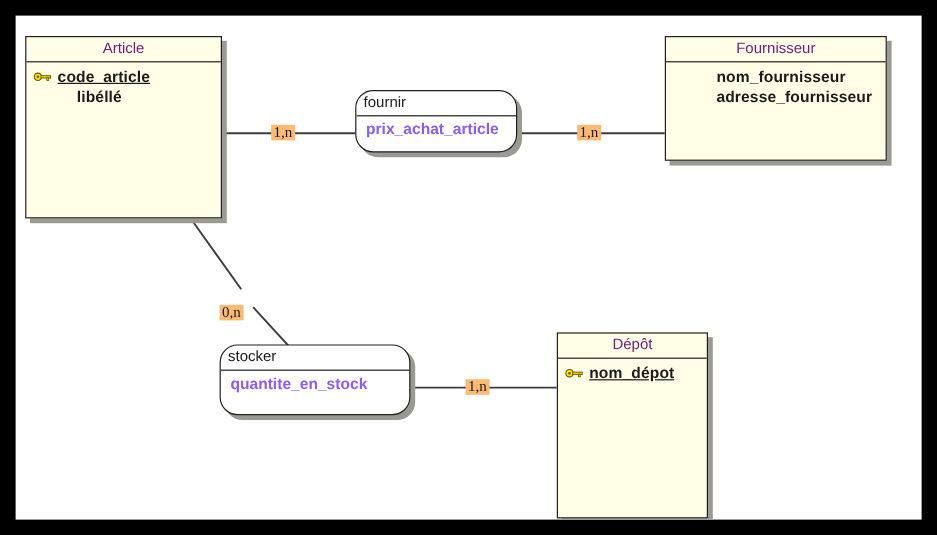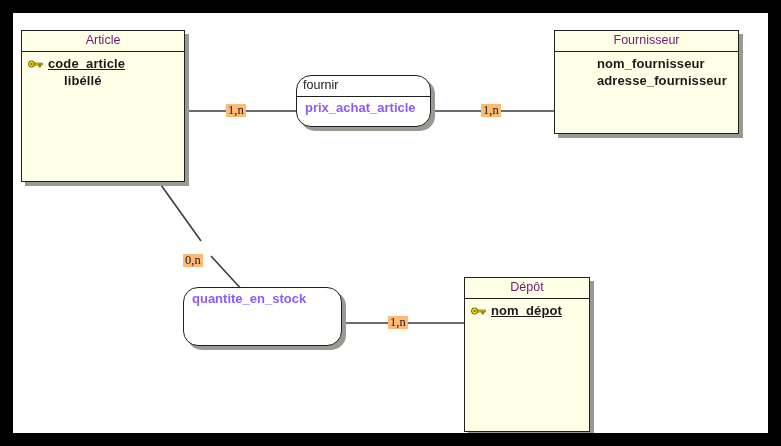--- a/index.html
+++ b/index.html
@@ -185,20 +185,21 @@
         </div>
       </div>
     </div>
 
     <div class="relation" style="left:283px; top:62px; width:135px; height:52px;">
       <div class="relation-title">fournir</div>
       <div class="relation-body">prix_achat_article</div>
     </div>
 
     <div class="relation" style="left:170px; top:274px; width:159px; height:59px;">
+      <div class="relation-title">stocker</div>
       <div class="relation-body">quantite_en_stock</div>
     </div>
 
     <div class="card" style="left:213px; top:91px;">1,n</div>
 
     <div class="card" style="left:468px; top:91px;">1,n</div>
 
     <div class="card" style="left:170px; top:228px;margin-top:13px;">0,n</div>
 
     <div class="card" style="left:375px; top:303px;">1,n</div>

